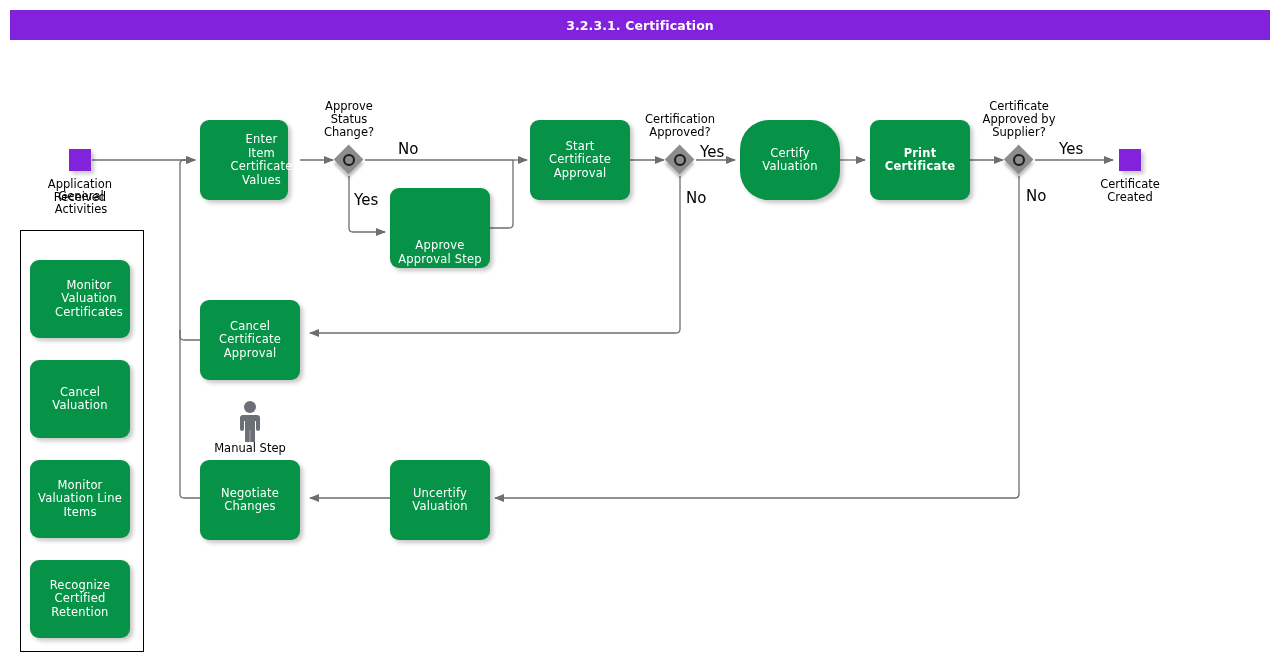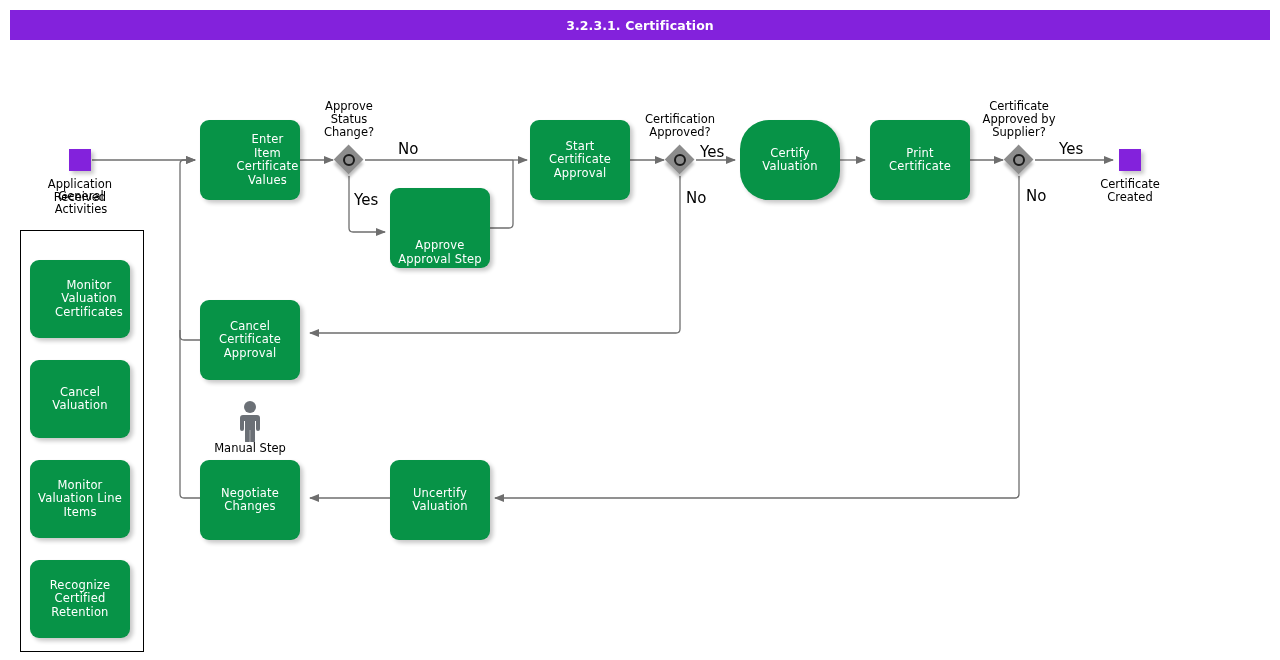--- a/index.html
+++ b/index.html
@@ -184,41 +184,41 @@
 </div>
 
 <div class="event" style="left:69px; top:149px;"></div>
 <div class="lbl" style="left:20px; top:178px; width:120px;">Application
 Received</div>
 
 <div class="event" style="left:1119px; top:149px;"></div>
 <div class="lbl" style="left:1070px; top:178px; width:120px;">Certificate
 Created</div>
 
-<div class="task" style="left:200px; top:120px; width:100px; height:80px;padding-left:40px;">
+<div class="task" style="left:200px; top:120px; width:88px; height:80px;padding-left:40px;">
   <span>Enter Item
 Certificate
 Values</span>
 </div>
 
 <div class="task" style="left:390px; top:188px; width:100px; height:80px;align-items:flex-end;">
   <span>Approve
 Approval Step</span>
 </div>
 
 <div class="task" style="left:530px; top:120px; width:100px; height:80px;">
   <span>Start Certificate
 Approval</span>
 </div>
 
 <div class="task" style="left:740px; top:120px; width:100px; height:80px;border-radius:29px;">
   <span>Certify Valuation</span>
 </div>
 
-<div class="task" style="left:870px; top:120px; width:100px; height:80px;">
+<div class="task" style="left:870px; top:120px; width:100px; height:80px;font-weight:bold;">
   <span>Print Certificate</span>
 </div>
 
 <div class="task" style="left:200px; top:300px; width:100px; height:80px;">
   <span>Cancel
 Certificate
 Approval</span>
 </div>
 
 <div class="task" style="left:200px; top:460px; width:100px; height:80px;">

